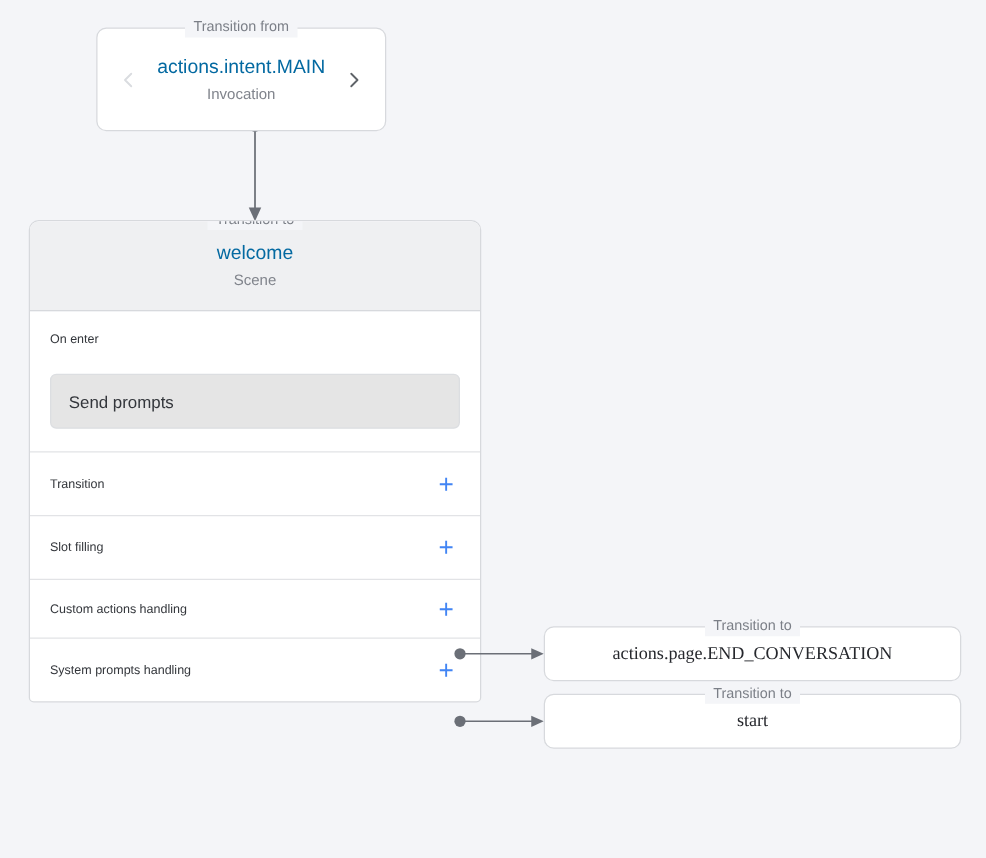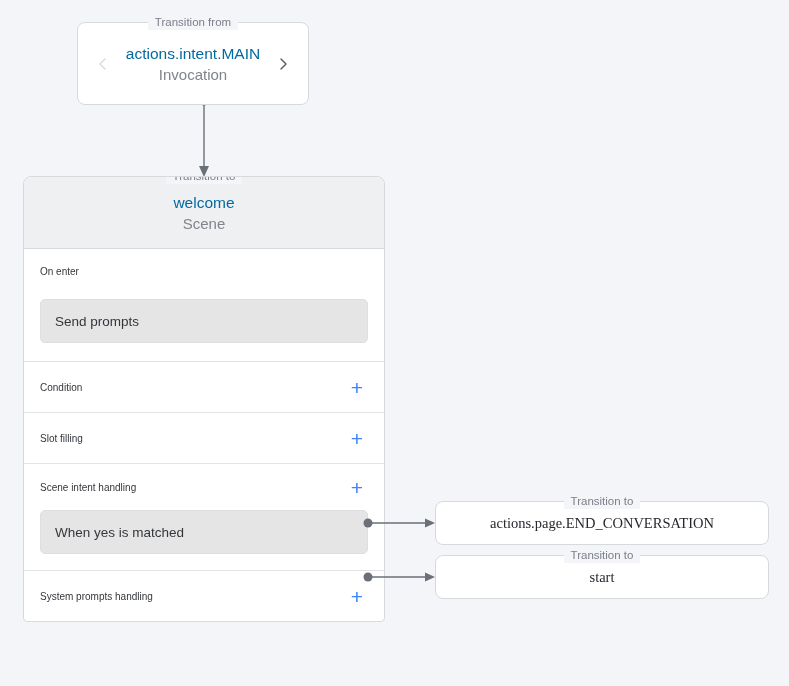--- a/index.html
+++ b/index.html
@@ -60,21 +60,21 @@
     align-items: center;
     justify-content: center;
     flex-direction: column;
   }
   .card-title {
     font-size: 15.5px;
     color: #0369a1;
     line-height: 20px;
   }
   .card-sub {
-    font-size: 15px;
+    font-size: 12px;
     color: #80848c;
     line-height: 16px;
     margin-top: 3px;
   }
   .chev {
     position: absolute;
     top: 50%;
     transform: translateY(-50%);
     width: 22px;
     height: 22px;
@@ -232,38 +232,37 @@
 
     <div class="section" id="on-enter-section">
       <div class="section-head">
         <div class="section-label">On enter</div>
       </div>
       <div class="inner-box">Send prompts</div>
     </div>
 
     <div class="section">
       <div class="section-head">
-        <div class="section-label">Condition</div>
+        <div class="section-label">Transition</div>
         <div class="plus">+</div>
       </div>
     </div>
 
     <div class="section">
       <div class="section-head">
         <div class="section-label">Slot filling</div>
         <div class="plus">+</div>
       </div>
     </div>
 
     <div class="section" id="custom-intent-section">
       <div class="section-head">
-        <div class="section-label">Scene intent handling</div>
-        <div class="plus">+</div>
-      </div>
-      <div class="inner-box">When yes is matched</div>
+        <div class="section-label">Custom actions handling</div>
+        <div class="plus">+</div>
+      </div>
     </div>
 
     <div class="section">
       <div class="section-head">
         <div class="section-label">System prompts handling</div>
         <div class="plus">+</div>
       </div>
     </div>
   </div>
 

